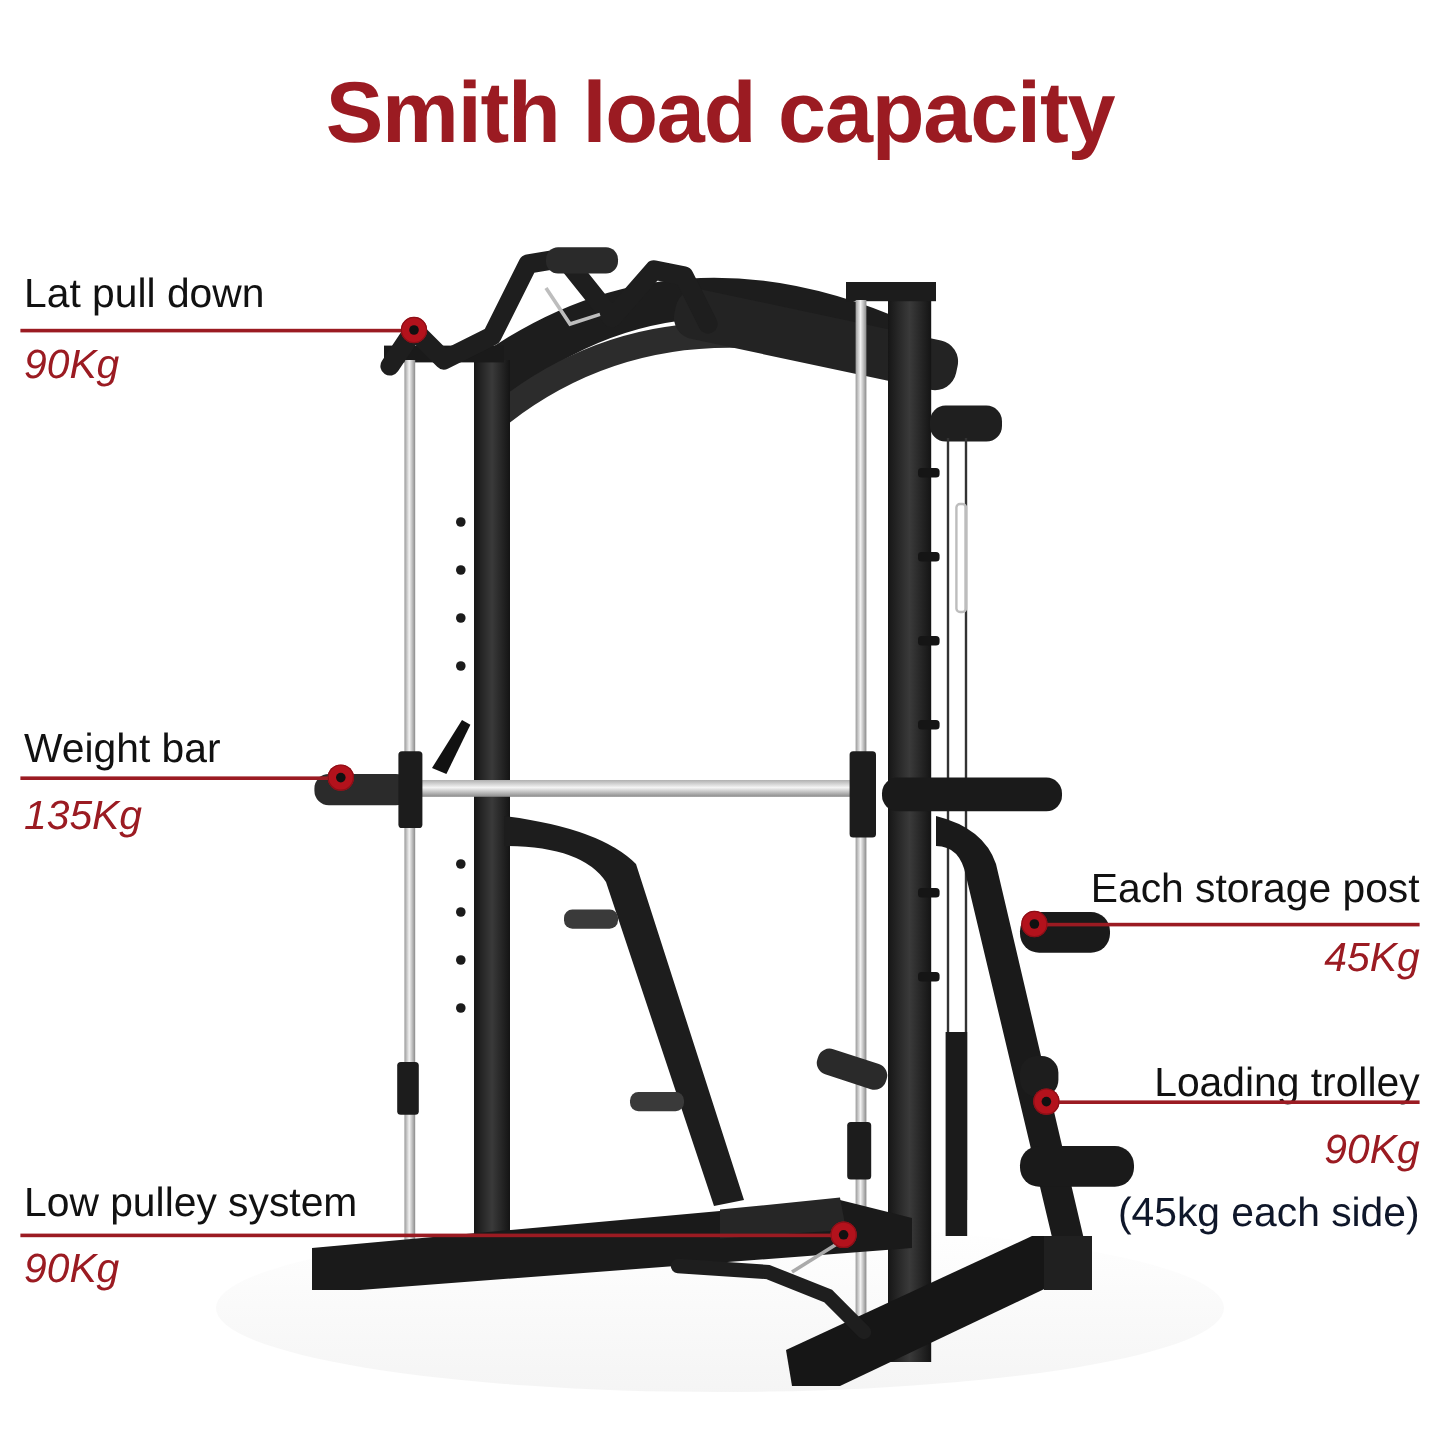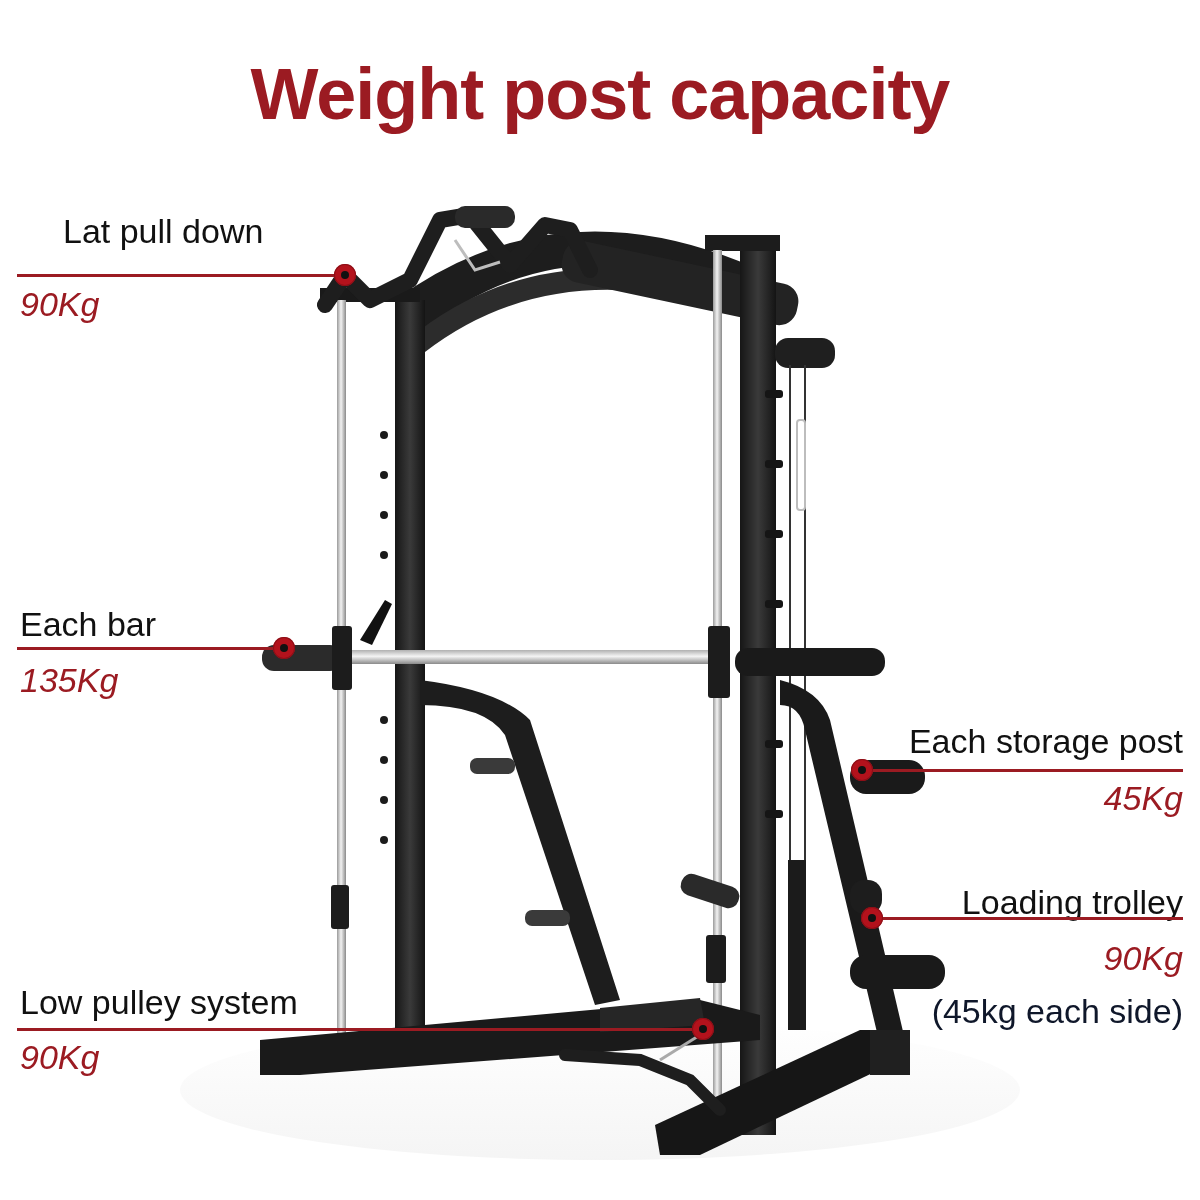--- a/index.html
+++ b/index.html
@@ -133,28 +133,28 @@
 
   <path d="M260 1040 L700 1000 L760 1015 L760 1040 L300 1075 L260 1075 Z" fill="#1a1a1a"></path>
   <path d="M600 1008 L700 998 L705 1025 L600 1032 Z" fill="#262626"></path>
   <path d="M655 1125 L660 1155 L700 1155 L900 1060 L900 1030 L860 1030 Z" fill="#161616"></path>
   <rect x="870" y="1030" width="40" height="45" fill="#202020"></rect>
 
   <path d="M565 1055 L640 1060 L690 1080 L720 1110" fill="none" stroke="#1e1e1e" stroke-width="12" stroke-linecap="round"></path>
   <line x1="660" y1="1060" x2="700" y2="1035" stroke="#aaa" stroke-width="3"></line>
 </svg>
 
-<div class="title">Weight post capacity</div>
+<div class="title">Smith load capacity</div>
 
-<div class="label" style="left:20px; top:214px;margin-left:43px;">Lat pull down</div>
+<div class="label" style="left:20px; top:228px;">Lat pull down</div>
 <div class="leader" style="left:17px; top:274px; width:328px;"></div>
 <div class="marker" style="left:345px; top:275px;"></div>
 <div class="value" style="left:20px; top:287px;">90Kg</div>
 
-<div class="label" style="left:20px; top:607px;">Each bar</div>
+<div class="label" style="left:20px; top:607px;">Weight bar</div>
 <div class="leader" style="left:17px; top:647px; width:268px;"></div>
 <div class="marker" style="left:284px; top:648px;"></div>
 <div class="value" style="left:20px; top:663px;text-align:right;">135Kg</div>
 
 <div class="label right" style="right:17px; top:724px;">Each storage post</div>
 <div class="leader" style="left:862px; top:769px; width:321px;"></div>
 <div class="marker" style="left:862px; top:770px;"></div>
 <div class="value right" style="right:17px; top:781px;">45Kg</div>
 
 <div class="label right" style="right:17px; top:885px;">Loading trolley</div>

